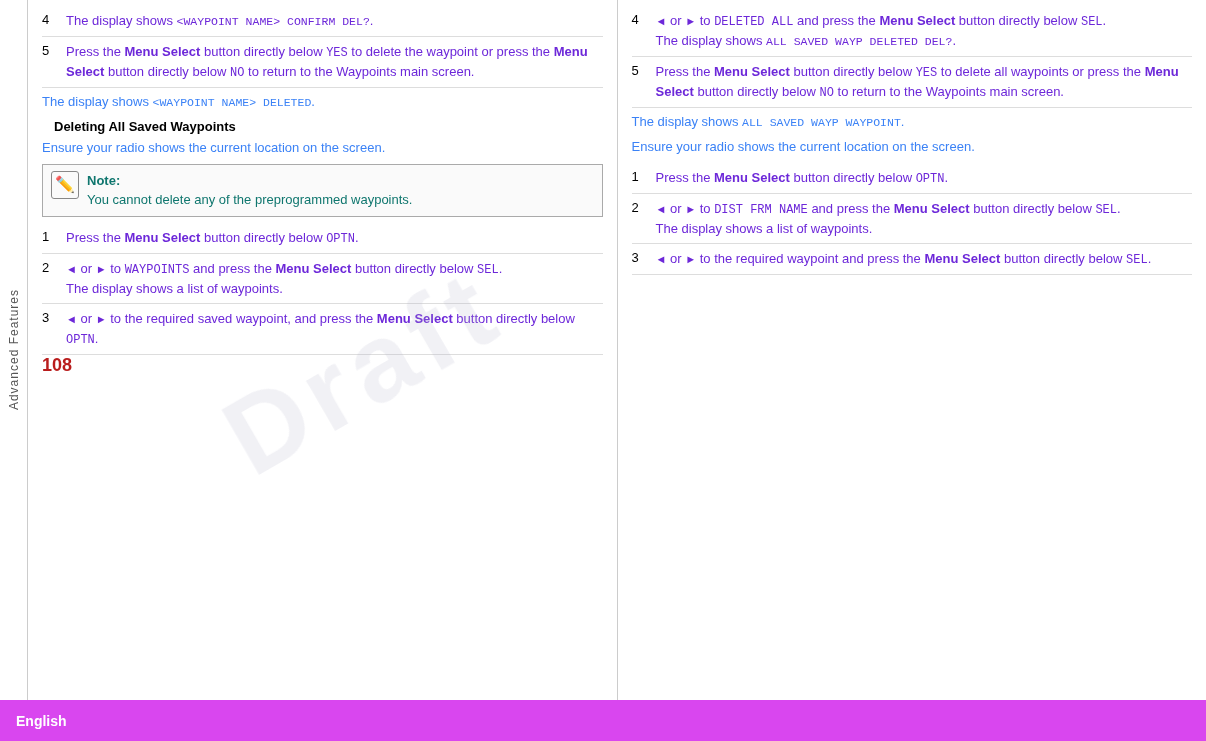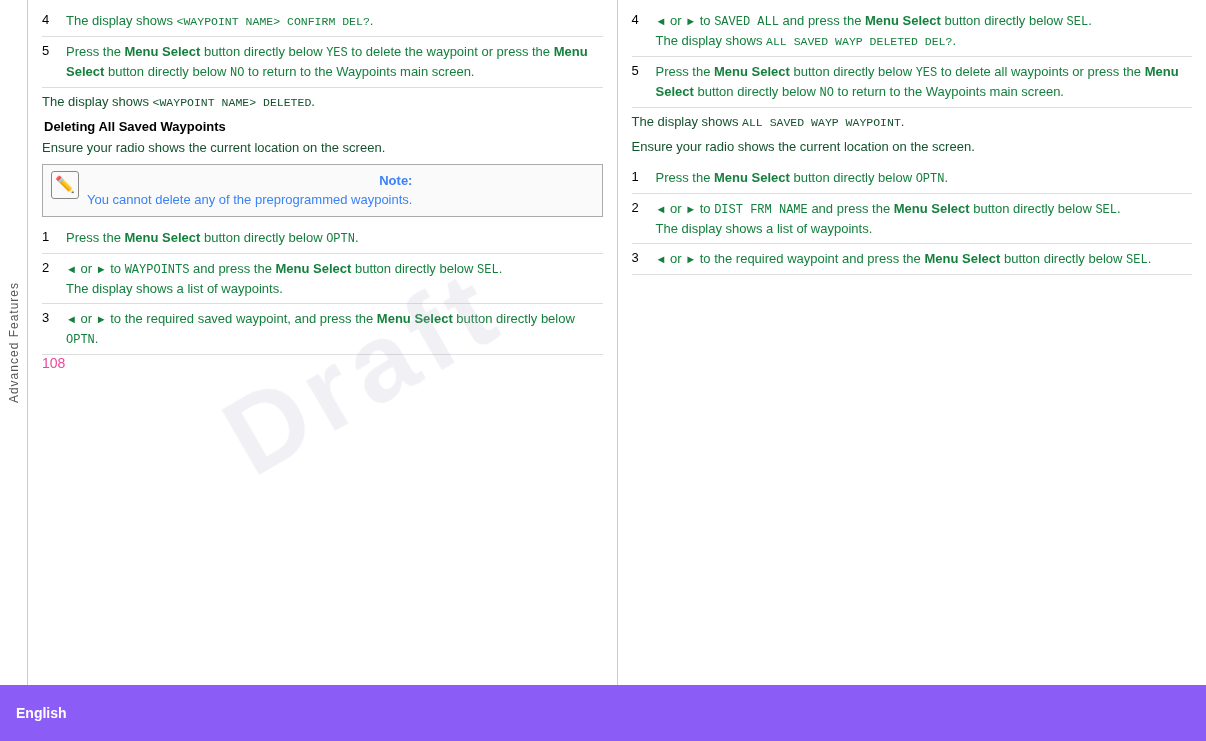--- a/index.html
+++ b/index.html
@@ -73,45 +73,45 @@
       font-size: 13px;
       font-weight: normal;
       min-width: 16px;
       color: #000;
       padding-top: 1px;
     }
     .step-content {
       flex: 1;
       font-size: 13px;
       line-height: 1.5;
-      color: #15803d;
+      color: #6d28d9;
     }
     .step-content strong {
       font-weight: bold;
     }
     .mono {
       font-family: 'Courier New', Courier, monospace;
       font-size: 12px;
       background: transparent;
     }
 
     
     .section-heading {
       font-weight: bold;
       font-size: 13px;
-      margin: 8px 0 4px 2px;
+      margin: 8px 0 4px 12px;
       color: #000;
     }
 
     
     .intro-para {
       font-size: 13px;
       line-height: 1.5;
       margin: 4px 0 6px 0;
-      color: #14532d;
+      color: #3b82f6;
     }
 
     
     .note-box {
       display: flex;
       align-items: flex-start;
       border: 1px solid #aaa;
       padding: 6px 8px;
       margin: 6px 0;
       gap: 8px;
@@ -125,22 +125,21 @@
       display: flex;
       align-items: center;
       justify-content: center;
       font-size: 16px;
       flex-shrink: 0;
       color: #444;
     }
     .note-text {
       font-size: 13px;
       line-height: 1.5;
-      color: #3b82f6;
-      text-align: right;
+      color: #0f766e;
     }
     .note-label {
       font-weight: bold;
     }
 
     
     .arrow {
       font-size: 11px;
     }
 
@@ -159,29 +158,29 @@
       white-space: nowrap;
     }
 
     
     .page-num-area {
       display: flex;
       align-items: flex-end;
       padding-bottom: 8px;
     }
     .page-num {
-      font-size: 14px;
-      font-weight: normal;
-      color: #ec4899;
+      font-size: 18px;
+      font-weight: bold;
+      color: #b91c1c;
     }
 
     
     .bottom-bar {
-      height: 56px;
-      background: #8b5cf6;
+      height: 41px;
+      background: #d946ef;
       display: flex;
       align-items: center;
       padding: 5px 16px;
       flex-shrink: 0;
     }
     .bottom-lang {
       color: #fff;
       font-size: 14px;
       font-weight: bold;
     }
@@ -263,21 +262,21 @@
         <span class="page-num">108</span>
       </div>
 
     </div>
 
     <div class="right-col">
 
       <div class="step-row">
         <span class="step-num">4</span>
         <div class="step-content">
-          <span class="arrow">◄</span> or <span class="arrow">►</span> to <span class="mono">SAVED ALL</span> and press the <strong>Menu Select</strong> button directly below <span class="mono">SEL</span>.<br>
+          <span class="arrow">◄</span> or <span class="arrow">►</span> to <span class="mono">DELETED ALL</span> and press the <strong>Menu Select</strong> button directly below <span class="mono">SEL</span>.<br>
           The display shows <span class="display-text">ALL SAVED WAYP DELETED DEL?</span>.
         </div>
       </div>
 
       <div class="step-row">
         <span class="step-num">5</span>
         <div class="step-content">
           Press the <strong>Menu Select</strong> button directly below <span class="mono">YES</span> to delete all waypoints or press the <strong>Menu Select</strong> button directly below <span class="mono">NO</span> to return to the Waypoints main screen.
         </div>
       </div>

